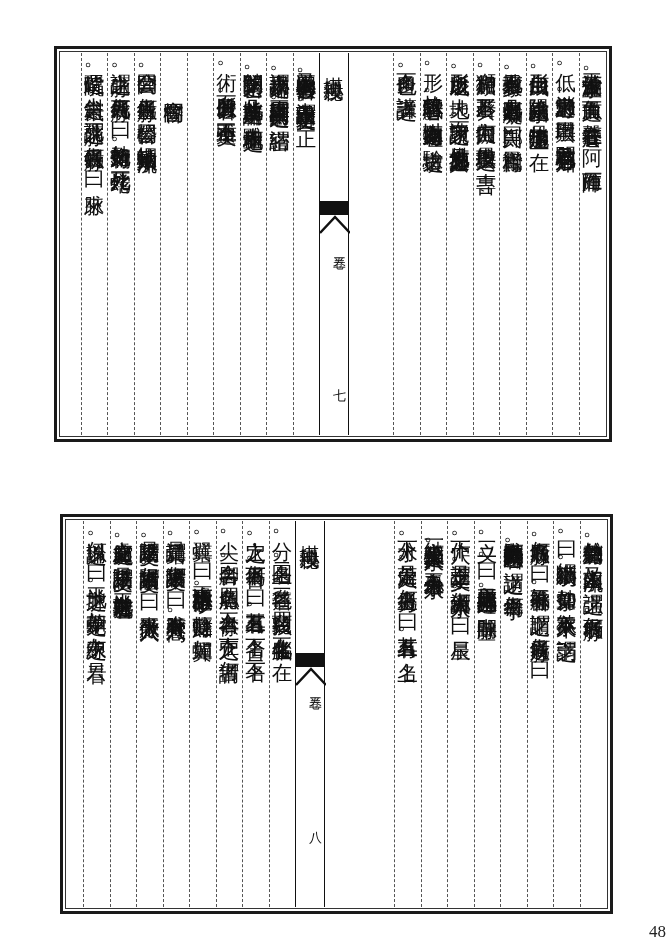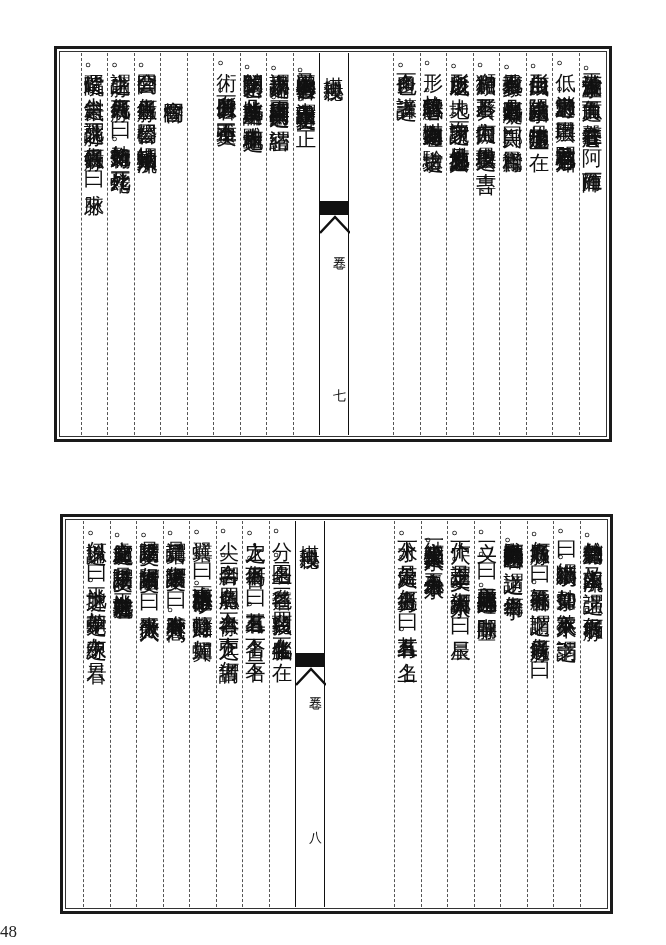--- a/index.html
+++ b/index.html
@@ -17,21 +17,21 @@
   .banxin { position:absolute; top:4px; bottom:4px; border-left:1.5px solid #111; border-right:1.5px solid #111;
             box-sizing:border-box; }
   .banxin .title { writing-mode:vertical-rl; text-orientation:upright; font-size:20px; letter-spacing:2px;
                    position:absolute; left:0; right:0; top:8px; text-align:center; display:flex; justify-content:center; }
   .banxin .fish { position:absolute; left:0; right:0; height:14px; background:#111; }
   .banxin .chev { position:absolute; left:0; right:0; height:22px; }
   .banxin .juan { writing-mode:vertical-rl; text-orientation:upright; font-size:13px;
                   position:absolute; left:0; right:0; display:flex; justify-content:center; }
   .banxin .num { writing-mode:vertical-rl; font-size:13px; position:absolute; left:0; right:0;
                  display:flex; justify-content:center; }
-  .footer-num { position:absolute; left:0; width:666px; top:922px; text-align:left;
+  .footer-num { position:absolute; left:0; width:666px; top:922px; text-align:right;
                 font-family:"Liberation Serif",serif; font-size:17px; color:#222; }
 </style>
 </head>
 <body>
 
 <div class="page" style="left:54px; top:46px; width:558px; height:396px;">
 
   <div class="half" style="left:292px; right:4px;">
     <div class="col">平沙落雁偏宜水。魚貫而進。聲香在於巷。阿。雁陣而</div>
     <div class="col">低。消息求於迥野。堪輿歌曰。問君爲地必有形不知</div>

